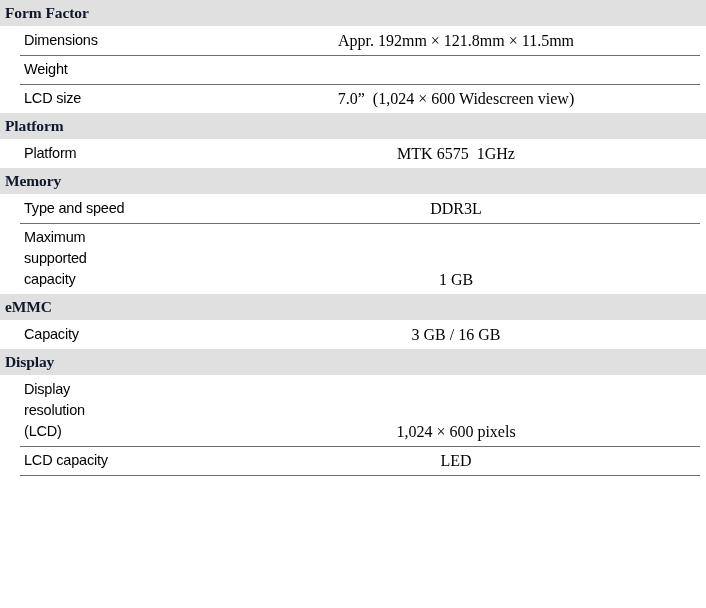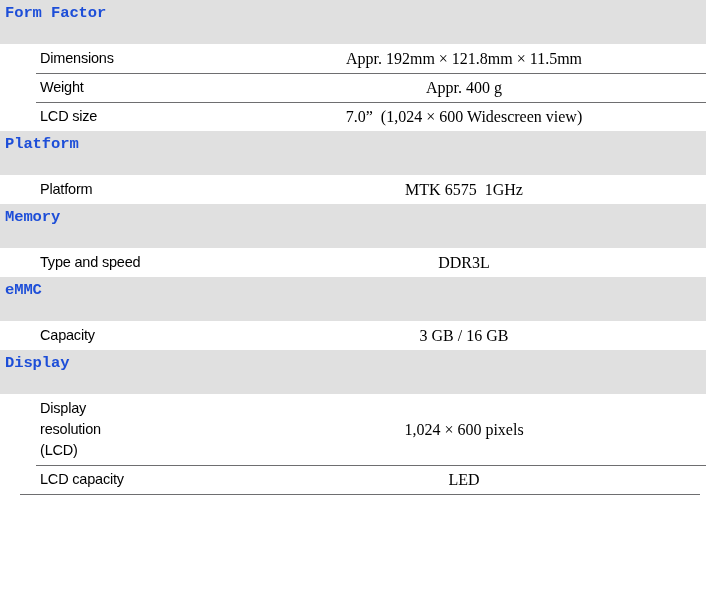--- a/index.html
+++ b/index.html
@@ -16,46 +16,45 @@
   }
 
   #spec-table {
     width: 706px;
     position: relative;
   }
 
   
   .section-header {
     background: #e0e0e0;
-    height: 44px;
+    height: 26px;
     line-height: 26px;
     padding-left: 5px;
-    font-family: Liberation Mono, monospace;
+    font-family: Liberation Serif, serif;
     font-weight: bold;
     font-size: 15.5px;
     letter-spacing: -0.1px;
-    color: #1d4ed8;
+    color: #0f172a;
     box-sizing: border-box;
     white-space: pre;
   }
 
   
   .section-rows {
     background: #ffffff;
   }
 
   .spec-row {
     position: relative;
     display: flex;
-    align-items: center;
+    align-items: flex-end;
     box-sizing: border-box;
     padding-top: 4px;
     padding-bottom: 4px;
     min-height: 22px;
-    margin-left: 16px;
   }
 
   
   .spec-row.ruled::before {
     content: "";
     position: absolute;
     top: 0;
     left: 20px;
     width: 680px;
     height: 1px;
@@ -102,21 +101,20 @@
 <div id="spec-table">
     <div class="section">
       <div class="section-header">Form Factor</div>
       <div class="section-rows">
         <div class="spec-row">
           <div class="row-label">Dimensions</div>
           <div class="row-value">Appr. 192mm × 121.8mm × 11.5mm</div>
         </div>
         <div class="spec-row ruled">
           <div class="row-label">Weight</div>
-          <div class="row-value">Appr. 400 g</div>
         </div>
         <div class="spec-row ruled">
           <div class="row-label">LCD size</div>
           <div class="row-value">7.0”  (1,024 × 600 Widescreen view)</div>
         </div>
       </div>
     </div>
     <div class="section">
       <div class="section-header">Platform</div>
       <div class="section-rows">
@@ -125,20 +123,26 @@
           <div class="row-value">MTK 6575  1GHz</div>
         </div>
       </div>
     </div>
     <div class="section">
       <div class="section-header">Memory</div>
       <div class="section-rows">
         <div class="spec-row">
           <div class="row-label">Type and speed</div>
           <div class="row-value">DDR3L</div>
+        </div>
+        <div class="spec-row ruled">
+          <div class="row-label">Maximum
+supported
+capacity</div>
+          <div class="row-value">1 GB</div>
         </div>
       </div>
     </div>
     <div class="section">
       <div class="section-header">eMMC</div>
       <div class="section-rows">
         <div class="spec-row">
           <div class="row-label">Capacity</div>
           <div class="row-value">3 GB / 16 GB</div>
         </div>

